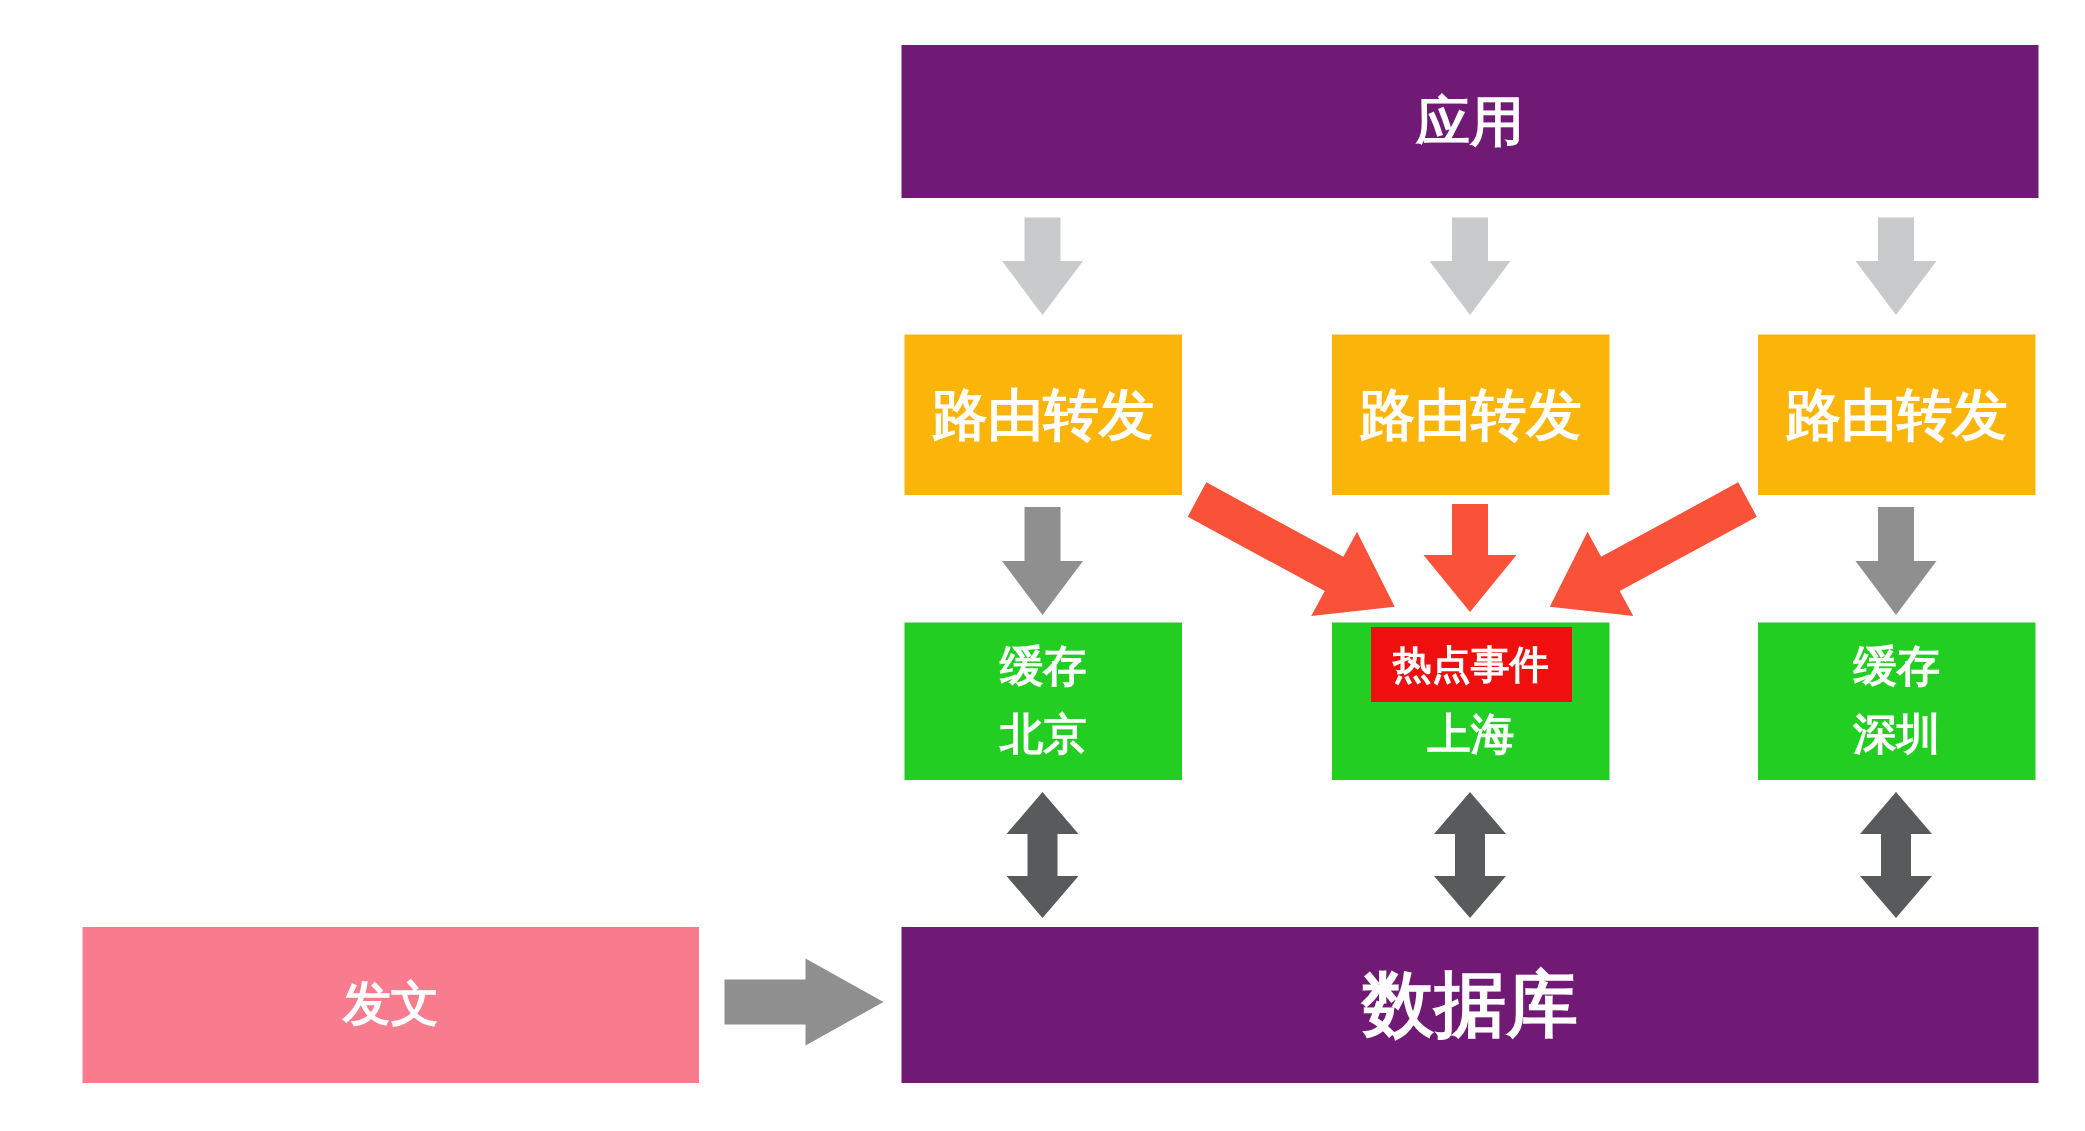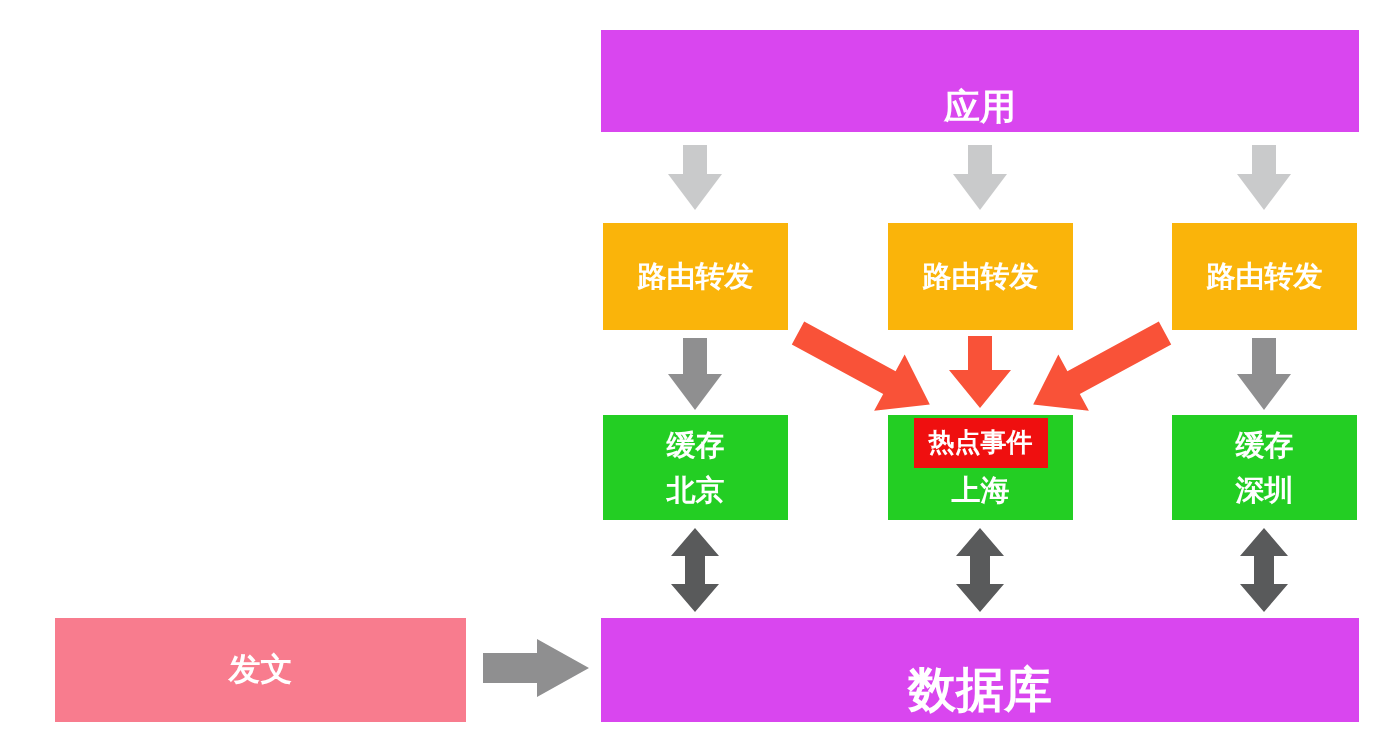--- a/index.html
+++ b/index.html
@@ -20,30 +20,30 @@
   .box {
     position: absolute;
     display: flex;
     align-items: center;
     justify-content: center;
     color: #ffffff;
     font-weight: bold;
     text-align: center;
     box-sizing: border-box;
   }
-  .blue   { background: #d946ef; align-items: flex-end; }
+  .blue   { background: #701a75; }
   .orange { background: #FAB40A; }
   .green  { background: #23CE23; }
   .pink   { background: #F87C8E; }
 
   .box.app      { left: 601px; top: 30px;  width: 758px; height: 102px; font-size: 36px; }
   .box.database { left: 601px; top: 618px; width: 758px; height: 104px; font-size: 48px; }
   .box.publish  { left: 55px;  top: 618px; width: 411px; height: 104px; font-size: 32px; }
 
-  .box.router { top: 223px; width: 185px; height: 107px; font-size: 29px; }
+  .box.router { top: 223px; width: 185px; height: 107px; font-size: 37px; }
   .router.r1 { left: 603px; }
   .router.r2 { left: 888px; }
   .router.r3 { left: 1172px; }
 
   .box.cache { top: 415px; width: 185px; height: 105px; font-size: 29px;
                flex-direction: column; justify-content: center; line-height: 45px; }
   .cache.c1 { left: 603px; }
   .cache.c2 { left: 888px; justify-content: flex-start; }
   .cache.c3 { left: 1172px; }
 
@@ -51,21 +51,20 @@
     margin-top: 3px;
     width: 134px;
     height: 50px;
     background: #EF0F0F;
     display: flex;
     align-items: center;
     justify-content: center;
     font-size: 26px;
     line-height: 26px;
     color: #ffffff;
-    font-family: Liberation Serif, serif;
   }
   .cache-line { display: block; }
 </style>
 </head>
 <body>
 
 <div class="canvas">
 
   <svg class="arrow-layer" viewBox="0 0 1390 754" aria-hidden="true">
 

